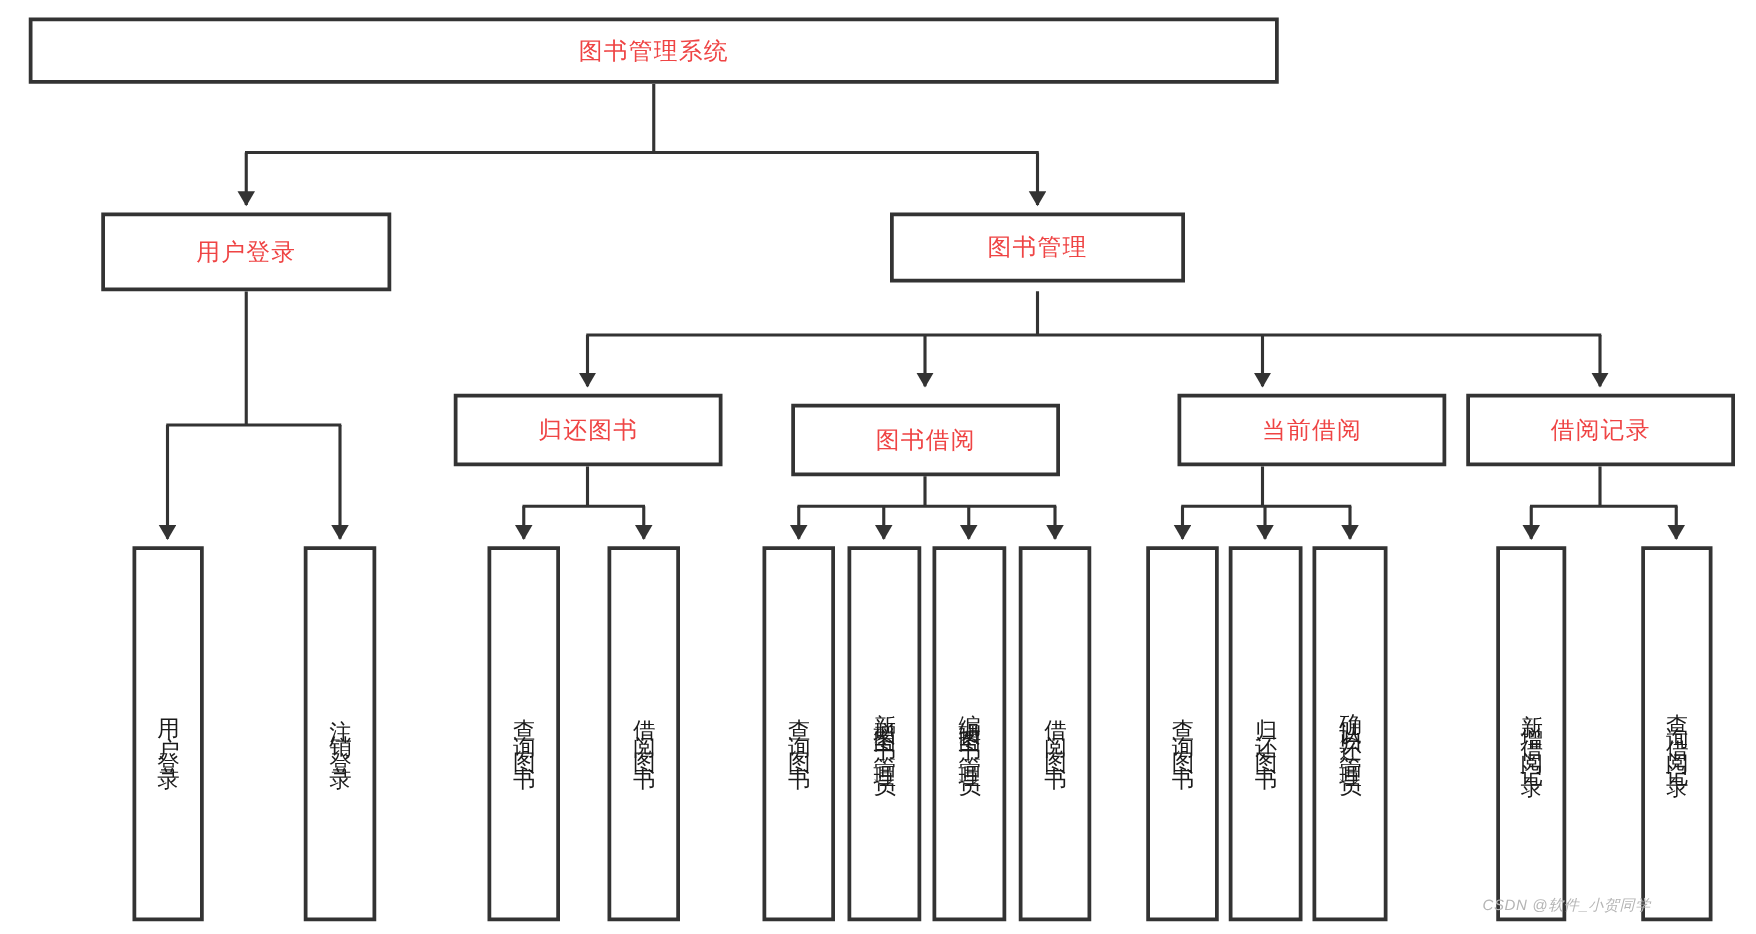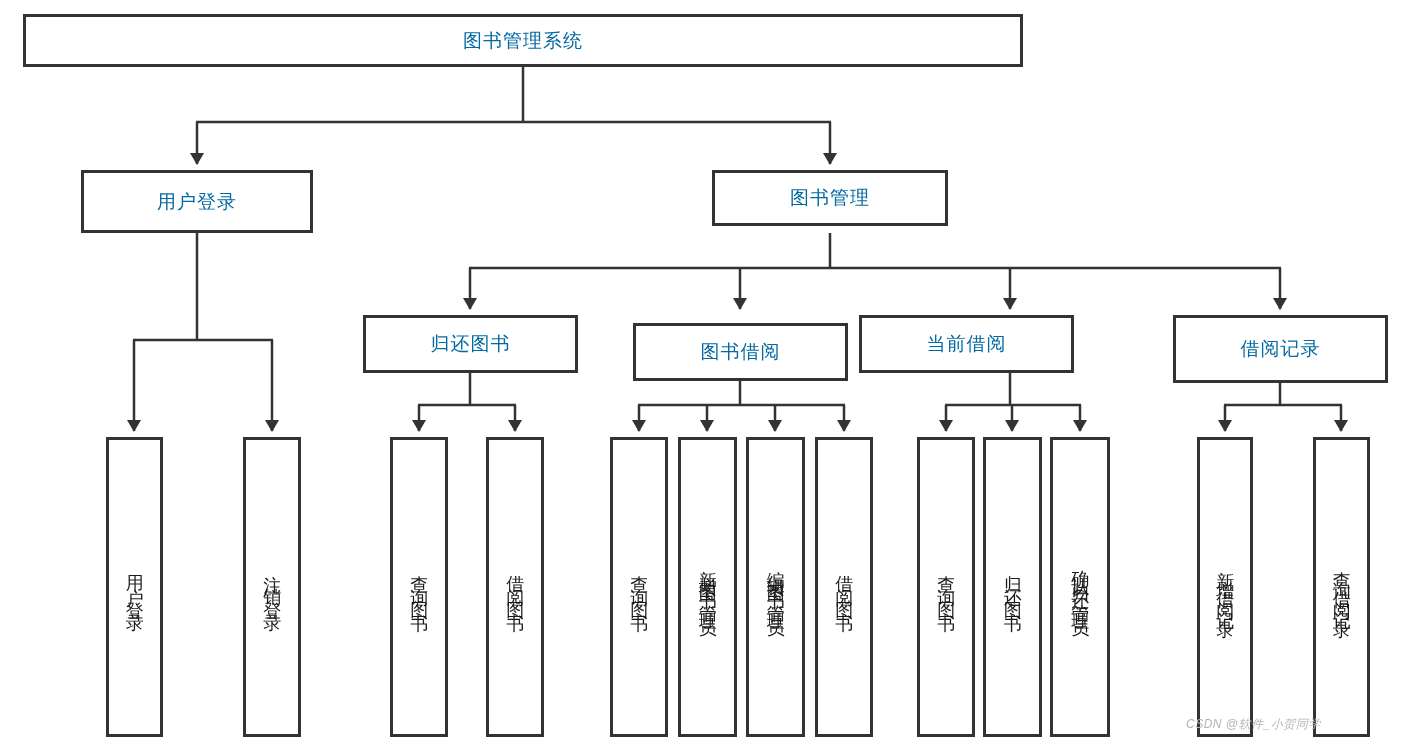--- a/index.html
+++ b/index.html
@@ -19,21 +19,21 @@
   }
   .hnode {
     position: absolute;
     box-sizing: border-box;
     background: #ffffff;
     border: 3px solid #333333;
     display: flex;
     align-items: center;
     justify-content: center;
     font-size: 19px;
-    color: #0369a1;
+    color: #ef4444;
     letter-spacing: 1px;
     z-index: 2;
   }
   .vnode {
     position: absolute;
     box-sizing: border-box;
     background: #ffffff;
     border: 3px solid #333333;
     display: flex;
     align-items: center;
@@ -139,24 +139,24 @@
   <div class="hnode" style="left:712px; top:170px; width:236px; height:56px;">
     <span>图书管理</span>
   </div>
 
   <div class="hnode" style="left:363px; top:315px; width:215px; height:58px;">
     <span>归还图书</span>
   </div>
   <div class="hnode" style="left:633px; top:304px; width:215px; height:58px;margin-top:19px;">
     <span>图书借阅</span>
   </div>
-  <div class="hnode" style="left:859px; top:315px; width:215px; height:58px;">
+  <div class="hnode" style="left:942px; top:315px; width:215px; height:58px;">
     <span>当前借阅</span>
   </div>
-  <div class="hnode" style="left:1173px; top:315px; width:215px; height:68px;">
+  <div class="hnode" style="left:1173px; top:315px; width:215px; height:58px;">
     <span>借阅记录</span>
   </div>
 
   <div class="vnode" style="left:106px; top:437px; width:57px; height:300px;">
     <span class="vtext">用户登录</span>
   </div>
   <div class="vnode" style="left:243px; top:437px; width:58px; height:300px;">
     <span class="vtext">注销登录</span>
   </div>
 

